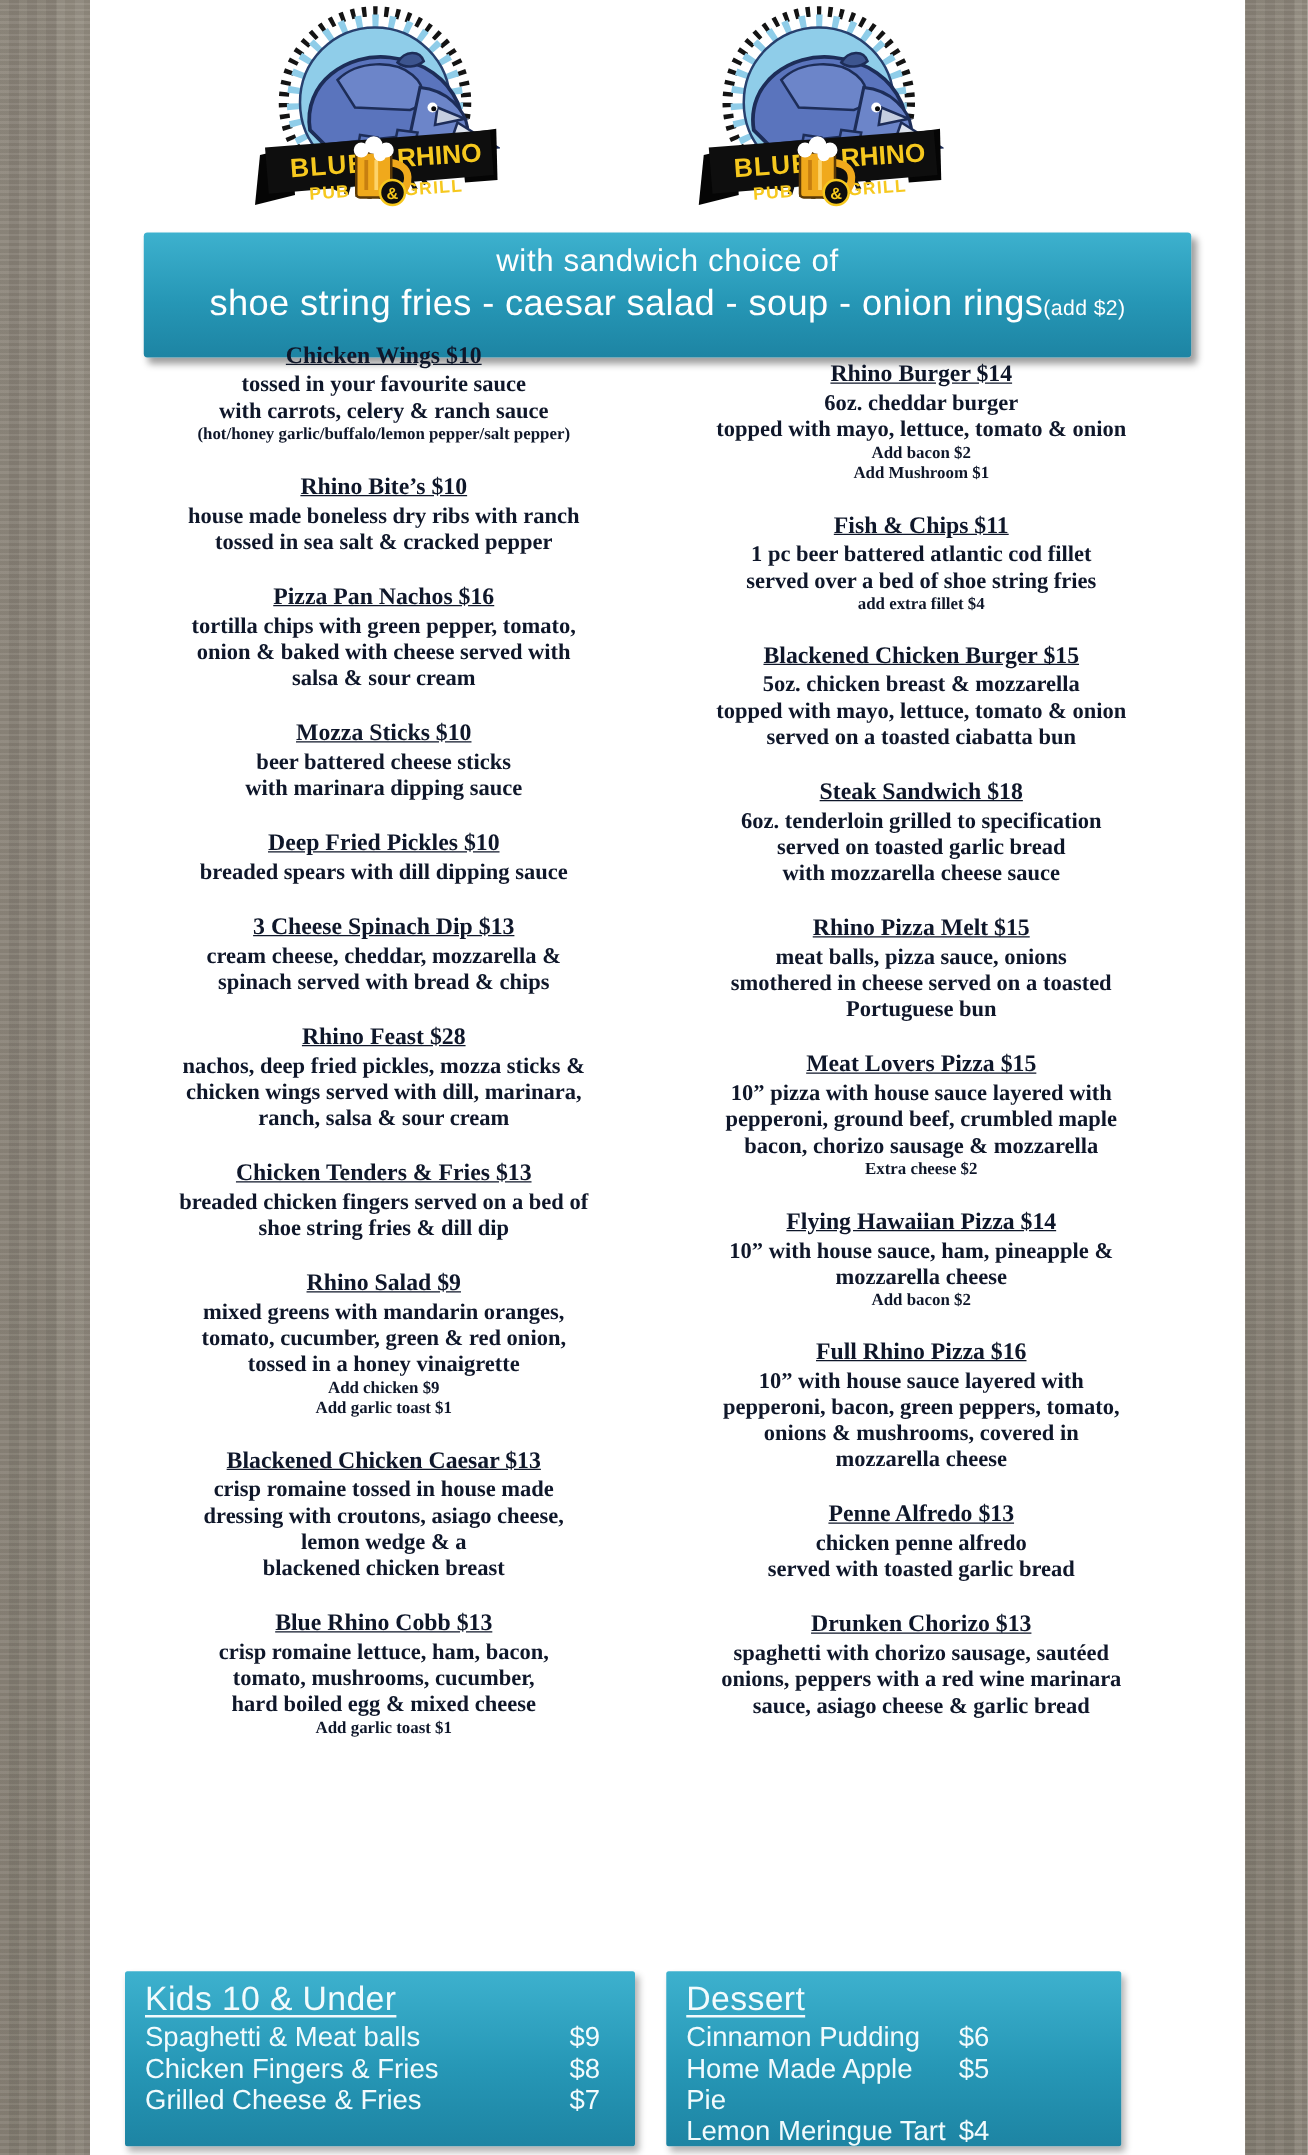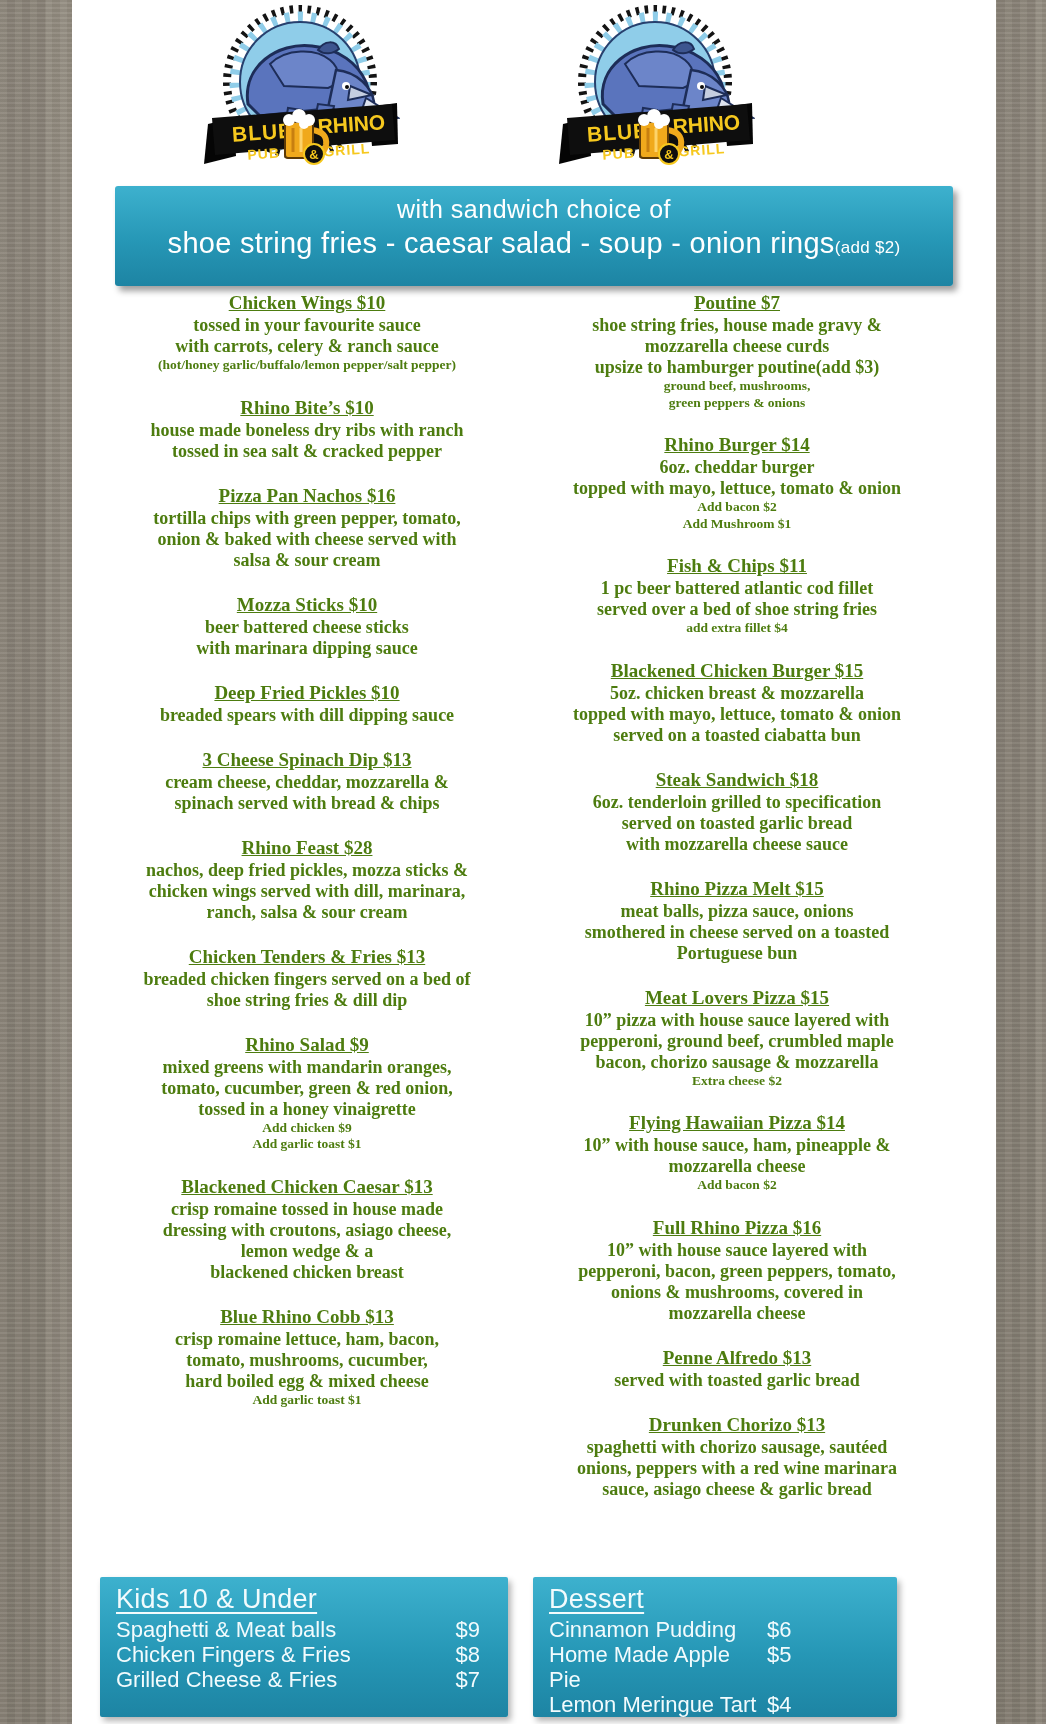--- a/index.html
+++ b/index.html
@@ -26,23 +26,23 @@
     background:linear-gradient(180deg,#3db1ce 0%,#2697b6 55%,#1d84a3 100%);
     border-radius:3px;
     box-shadow:4px 5px 6px rgba(0,0,0,0.38);
     color:#ffffff;text-align:center;
   }
   .banner .line1{font-size:25px;margin-top:9px;letter-spacing:0.5px;}
   .banner .line2{font-size:29px;margin-top:3px;letter-spacing:0.3px;}
   .banner .line2 .suffix{font-size:17px;}
   
   .menu{
-    position:absolute;top:292px;left:30px;width:860px;
-    display:flex;color:#4d7c0f;
-    font-family:"Liberation Serif", serif;font-weight:bold;text-align:center;
+    position:absolute;top:274px;left:30px;width:860px;
+    display:flex;color:#0f172a;
+    font-family:"Liberation Serif", serif;font-weight:bold;text-align:center;align-items:center;
   }
   .col-left{flex:0 0 410px;}
   .col-right{flex:0 0 450px;}
   .menu-item{margin-bottom:23px;}
   .item-title{font-size:19px;line-height:22px;text-decoration:underline;margin-bottom:1px;}
   .item-desc{font-size:18px;line-height:21px;}
   .item-small{font-size:13.5px;line-height:16.5px;}
   
   .bottom-box{
     position:absolute;top:1577px;height:140px;
@@ -214,28 +214,20 @@
         <div class="menu-item">
     <div class="item-title">Blue Rhino Cobb $13</div>
   <div class="item-desc">crisp romaine lettuce, ham, bacon,</div>
           <div class="item-desc">tomato, mushrooms, cucumber,</div>
           <div class="item-desc">hard boiled egg &amp; mixed cheese</div>
           <div class="item-small">Add garlic toast $1</div>
         </div>
       </div>
     <div class="col-right">
         <div class="menu-item">
-    <div class="item-title">Poutine $7</div>
-  <div class="item-desc">shoe string fries, house made gravy &amp;</div>
-          <div class="item-desc">mozzarella cheese curds</div>
-          <div class="item-desc">upsize to hamburger poutine(add $3)</div>
-          <div class="item-small">ground beef, mushrooms,</div>
-          <div class="item-small">green peppers &amp; onions</div>
-        </div>
-        <div class="menu-item">
     <div class="item-title">Rhino Burger $14</div>
   <div class="item-desc">6oz. cheddar burger</div>
           <div class="item-desc">topped with mayo, lettuce, tomato &amp; onion</div>
           <div class="item-small">Add bacon $2</div>
           <div class="item-small">Add Mushroom $1</div>
         </div>
         <div class="menu-item">
     <div class="item-title">Fish &amp; Chips $11</div>
   <div class="item-desc">1 pc beer battered atlantic cod fillet</div>
           <div class="item-desc">served over a bed of shoe string fries</div>
@@ -274,20 +266,21 @@
         </div>
         <div class="menu-item">
     <div class="item-title">Full Rhino Pizza $16</div>
   <div class="item-desc">10” with house sauce layered with</div>
           <div class="item-desc">pepperoni, bacon, green peppers, tomato,</div>
           <div class="item-desc">onions &amp; mushrooms, covered in</div>
           <div class="item-desc">mozzarella cheese</div>
         </div>
         <div class="menu-item">
     <div class="item-title">Penne Alfredo $13</div>
+  <div class="item-desc">chicken penne alfredo</div>
           <div class="item-desc">served with toasted garlic bread</div>
         </div>
         <div class="menu-item">
     <div class="item-title">Drunken Chorizo $13</div>
   <div class="item-desc">spaghetti with chorizo sausage, sautéed</div>
           <div class="item-desc">onions, peppers with a red wine marinara</div>
           <div class="item-desc">sauce, asiago cheese &amp; garlic bread</div>
         </div>
       </div>
   </div>

